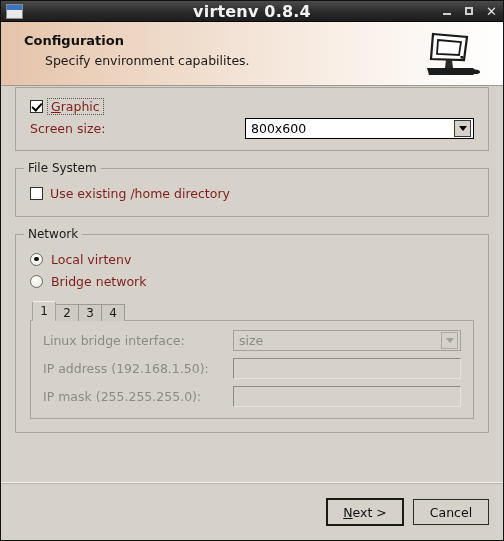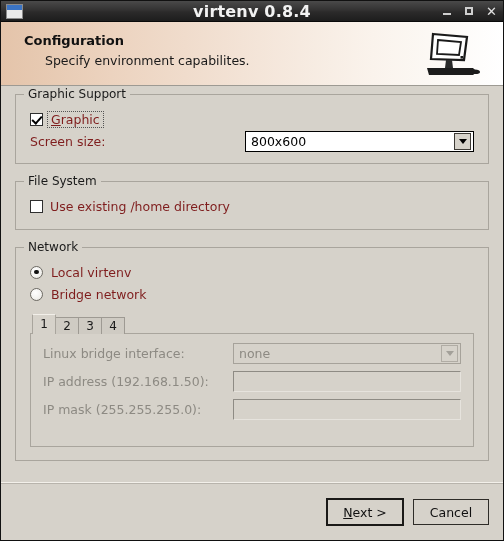--- a/index.html
+++ b/index.html
@@ -301,21 +301,21 @@
     background: #d6d2ca;
     border-color: #a9a59d;
     border-top-color: #f2efe9;
     position: relative;
     z-index: 3;
   }
   .tabpanel {
     border: 1px solid #a9a59d;
     background: #d6d2ca;
     margin-top: -1px;
-    padding: 9px 12px 26px 12px;
+    padding: 9px 12px 11px 12px;
     box-sizing: border-box;
   }
   .frow {
     display: flex;
     align-items: center;
     height: 21px;
   }
   .frow + .frow { margin-top: 7px; }
   .flabel {
     width: 190px;
@@ -392,21 +392,20 @@
       <rect x="37.5" y="26" width="2.6" height="2.6" fill="#1a1a1a"></rect>
       <path d="M23 30 L22 38 L30 38 L29 30 Z" fill="#2a2a2a"></path>
       <path d="M4 38 L50 38 L54 42 L50 45 L6 45 Z" fill="#1c1c1c"></path>
       <path d="M50 39.5 Q57 39 57 42 Q57 44.5 50 44" fill="#1c1c1c"></path>
     </svg>
   </div>
 
   <div class="content">
 
     <fieldset class="group">
-      <legend>Graphic Support</legend>
       <div class="group-body">
         <div class="row">
           <div class="cb checked"></div>
           <span class="lbl focus-ring"><span class="mnem">G</span>raphic</span>
         </div>
         <div class="row">
           <span class="lbl" style="width:215px;flex:0 0 auto;">Screen size:</span>
           <div class="combo" style="flex:1;">
             <span class="val">800x600</span>
             <span class="arrowbox">
@@ -445,21 +444,21 @@
             <div class="tab">2</div>
             <div class="tab">3</div>
             <div class="tab">4</div>
           </div>
           <div class="tabpanel">
 
             <div class="frow">
               <span class="flabel">Linux bridge interface:</span>
               <div class="fctrl">
                 <div class="combo disabled">
-                  <span class="val">none</span>
+                  <span class="val">size</span>
                   <span class="arrowbox">
                       <i></i>
                     </span>
                 </div>
               </div>
             </div>
 
             <div class="frow">
               <span class="flabel">IP address (192.168.1.50):</span>
               <div class="fctrl">

